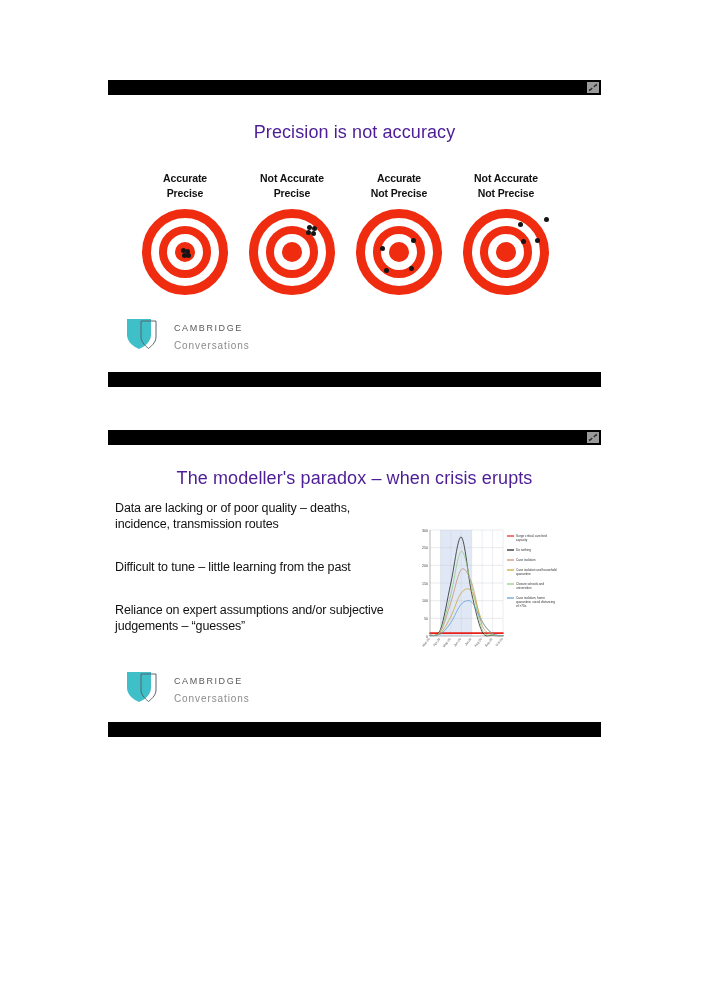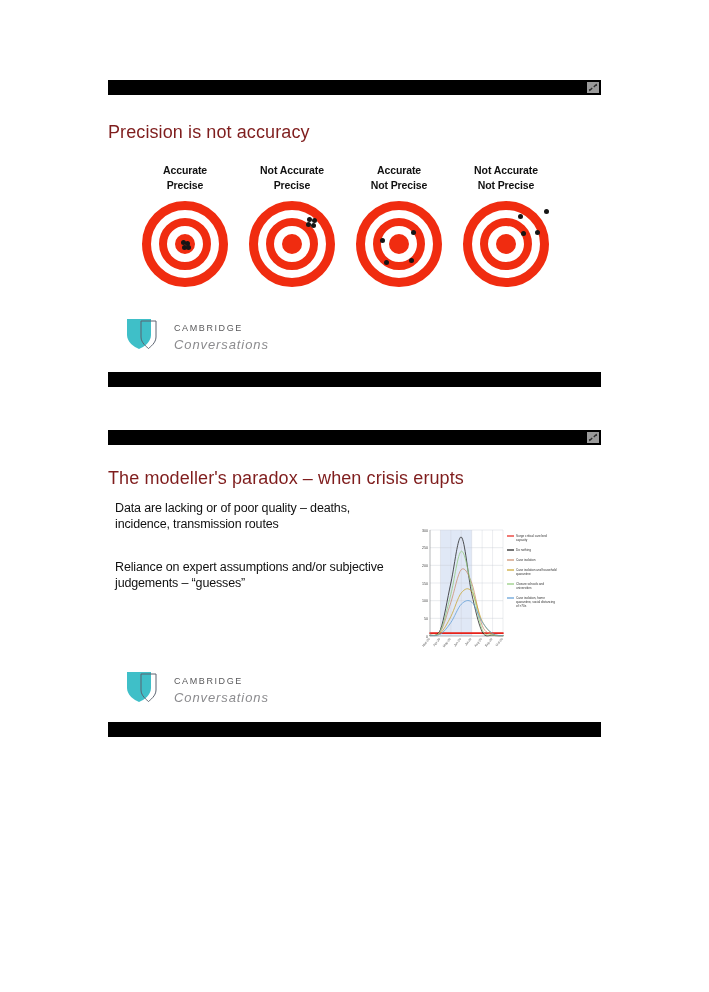--- a/index.html
+++ b/index.html
@@ -50,32 +50,33 @@
 
   
   #slide1-bar-top  { top: 80px;  }
   #slide1-bar-bot  { top: 372px; }
   #slide1 { top: 95px; height: 277px; }
 
   .slide-title {
     position: absolute;
     left: 0;
     width: 100%;
-    color: #7f1d1d;
+    text-align: center;
+    color: #4c1d95;
     font-size: 18px;
     font-weight: 400;
     letter-spacing: .1px;
     white-space: nowrap;
   }
   #slide1-title { top: 27px; }
 
   
   .targets {
     position: absolute;
-    top: 68px;
+    top: 76px;
     left: 25px;
     width: 443px;
     height: 130px;
   }
   .target-col {
     position: absolute;
     top: 0;
     width: 104px;
     text-align: center;
   }
@@ -132,25 +133,24 @@
     left: 50px;
     top: 0;
   }
   .logo-text .l1 {
     font-size: 9px;
     letter-spacing: 1.6px;
     color: #59595b;
     line-height: 11px;
   }
   .logo-text .l2 {
-    font-size: 13px;
+    font-size: 10px;
     letter-spacing: .9px;
     color: #8b8b8e;
     line-height: 10px;
-    font-style: italic;
   }
 
   
   #slide2-bar-top { top: 430px; }
   #slide2-bar-bot { top: 722px; }
   #slide2 { top: 445px; height: 277px; }
 
   #slide2-title { top: 23px; }
 
   .bullets {
@@ -304,20 +304,21 @@
       </svg>
     </span>
   </div>
 
   <div class="slide" id="slide2">
 
     <div class="slide-title" id="slide2-title">The modeller's paradox – when crisis erupts</div>
 
     <div class="bullets">
       <div class="bullet">Data are lacking or of poor quality – deaths, incidence, transmission routes</div>
+      <div class="bullet">Difficult to tune – little learning from the past</div>
       <div class="bullet">Reliance on expert assumptions and/or subjective judgements – “guesses”</div>
     </div>
 
     <div class="chart-box">
       <svg class="chart-svg" id="chart" width="175" height="132" viewBox="0 0 175 132">
           <rect x="18" y="4" width="73" height="106" fill="#ffffff"></rect>
           <rect x="28.42857142857143" y="4" width="31.285714285714285" height="106" fill="#dbe4f5" opacity="0.85"></rect>
           <line x1="18" y1="110" x2="91" y2="110" stroke="#c8ccd4" stroke-width="0.4"></line>
           <text x="16" y="111.8" text-anchor="end" font-size="3.6" fill="#444" font-family="&quot;Liberation Sans&quot;, sans-serif">0</text>
           <line x1="18" y1="92.33333333333334" x2="91" y2="92.33333333333334" stroke="#c8ccd4" stroke-width="0.4"></line>

